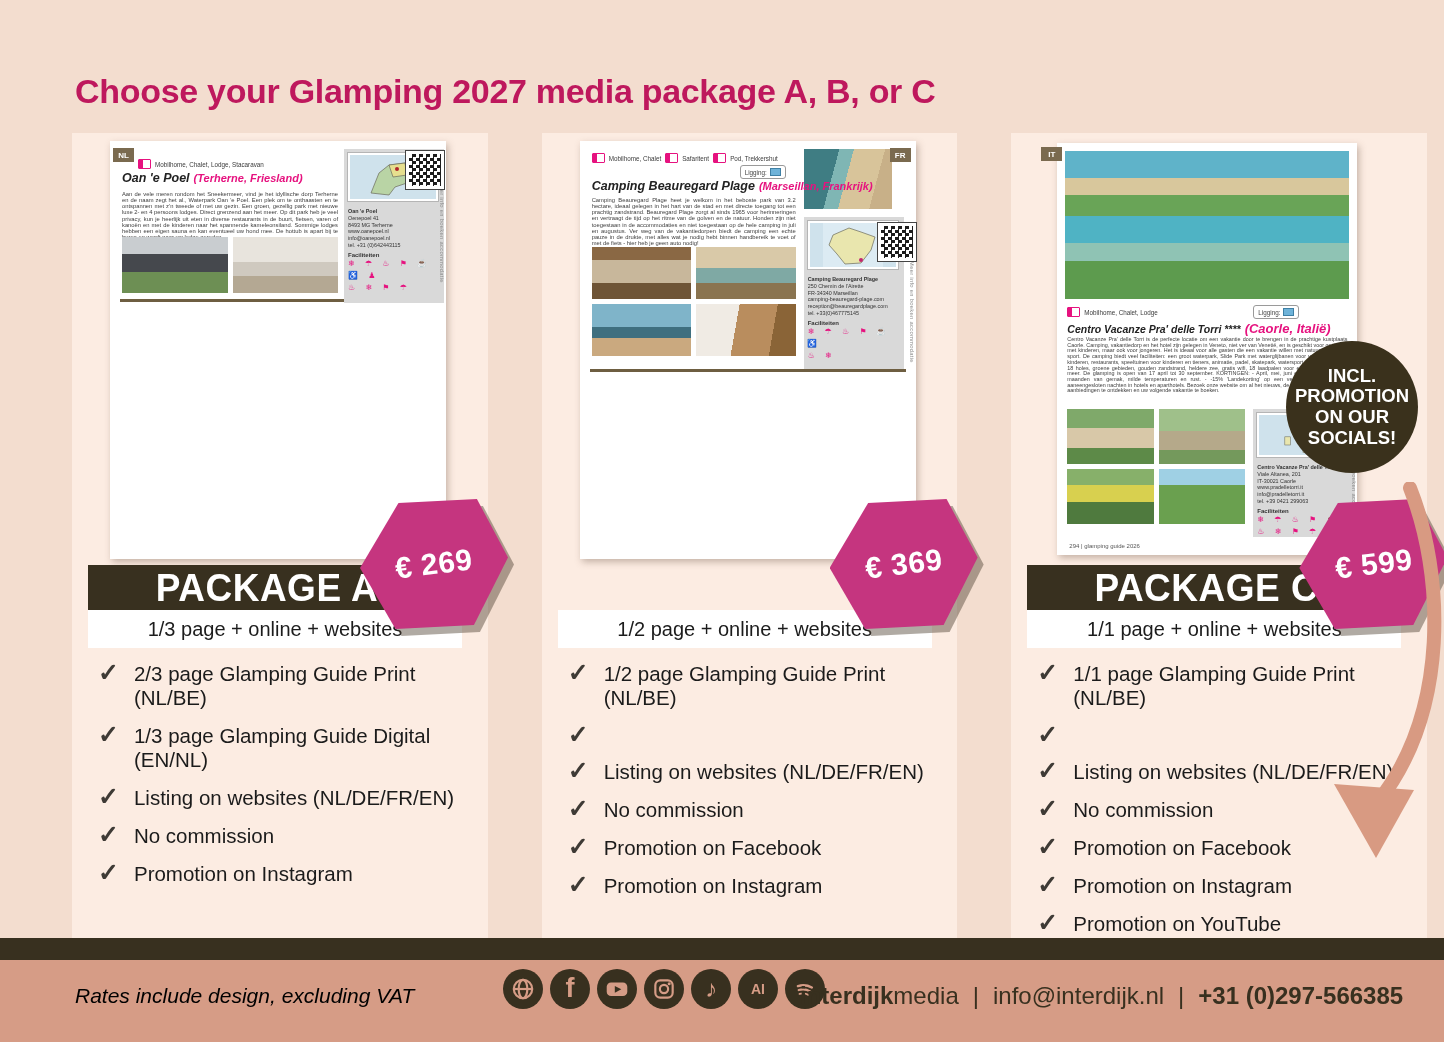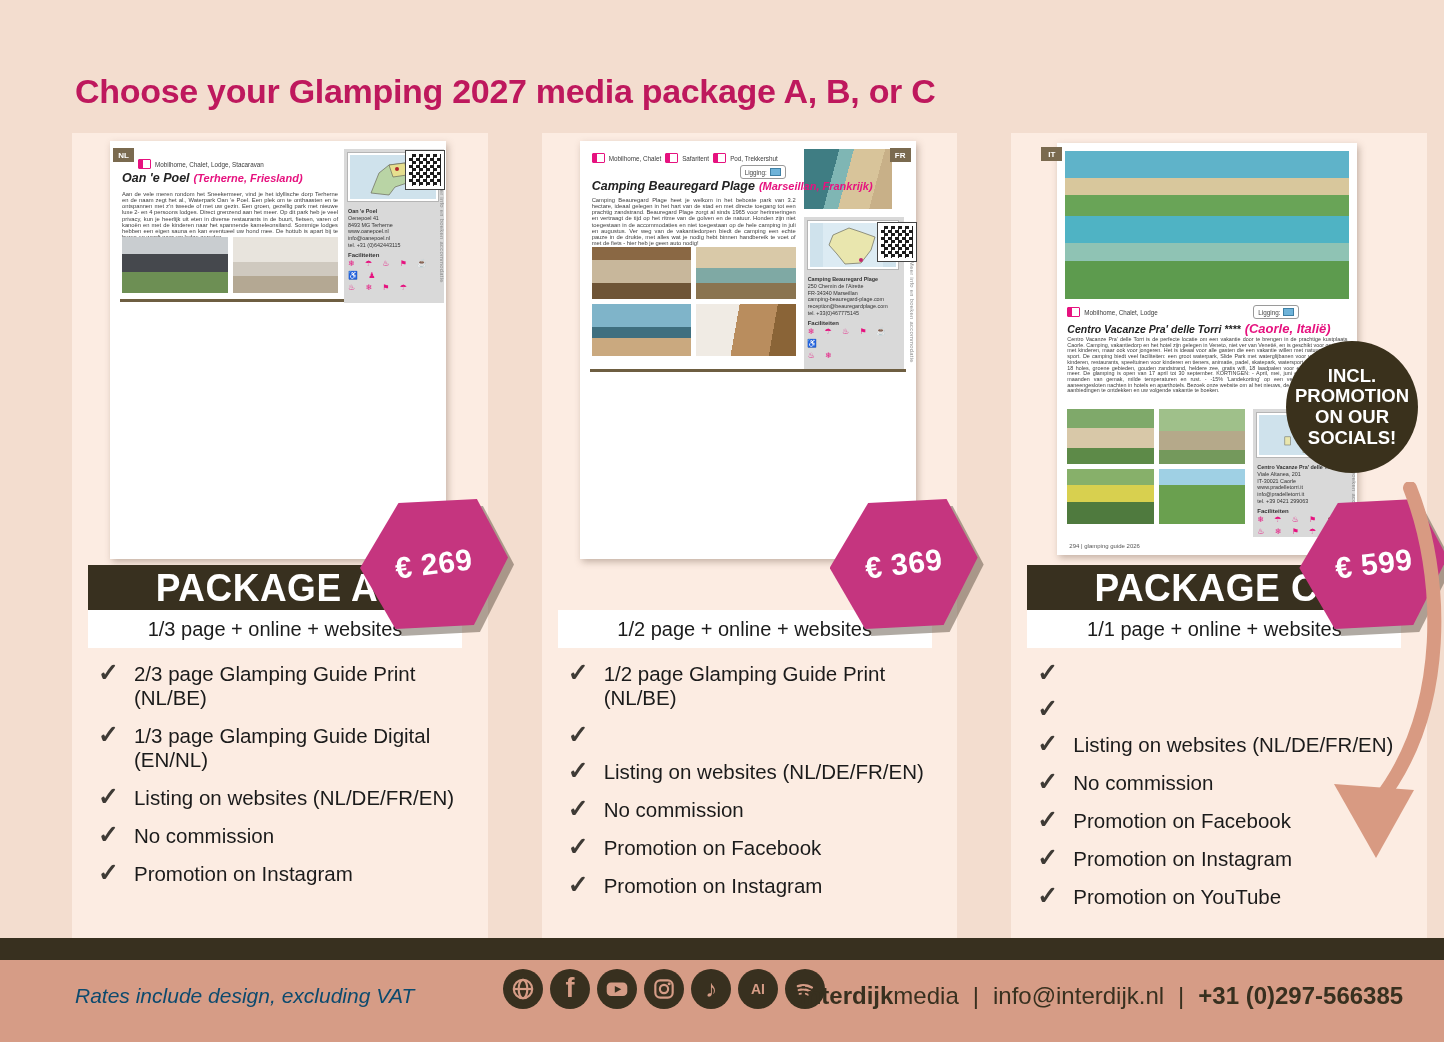--- a/index.html
+++ b/index.html
@@ -63,21 +63,21 @@
   .feat{display:flex;align-items:baseline;gap:15px;font-size:20.5px;color:#1b1b1b;}
   .check{color:#3e3a35;font-weight:700;font-size:25px;line-height:.9;flex:none;}
 
   
   .badge{position:absolute;left:1286px;top:341px;width:132px;height:132px;border-radius:50%;background:#3a311c;color:#fff;display:flex;align-items:center;justify-content:center;text-align:center;font-weight:700;font-size:18.5px;line-height:1.12;white-space:pre-line;z-index:6;}
   .arrow{position:absolute;left:1292px;top:482px;width:152px;height:380px;z-index:5;pointer-events:none;}
 
   
   .strip{position:absolute;left:0;top:938px;width:1444px;height:22px;background:#38301f;}
   .footer{position:absolute;left:0;top:960px;width:1444px;height:82px;background:#d69c86;}
-  .rates{position:absolute;left:75px;top:24px;font-style:italic;font-size:21px;color:#0c4a6e;}
+  .rates{position:absolute;left:75px;top:24px;font-style:italic;font-size:21px;color:#000000;}
   .socials{position:absolute;left:503px;top:9px;display:flex;gap:7px;}
   .soc{width:40px;height:40px;border-radius:50%;background:#38301f;display:flex;align-items:center;justify-content:center;color:#d69c86;font-weight:700;}
   .soc svg{width:26px;height:26px;display:block;}
   .soc .fb{font-size:27px;transform:translateY(-1px);}
   .soc .tk{font-size:24px;}
   .soc .ai{font-size:14px;letter-spacing:0;}
   .contactline{position:absolute;left:800px;top:22px;font-size:24px;color:#38301f;display:flex;gap:14px;align-items:baseline;white-space:nowrap;}
   .contactline .b{font-weight:700;}
 </style>
 </head>
@@ -297,20 +297,21 @@
       <div class="subbar">1/1 page + online + websites</div>
       <div class="hex">
           <div class="hex-shape">
             <span>€ 599</span>
           </div>
         </div>
 
       <div class="features">
         <div class="feat">
             <span class="check">✓</span>
+            <span>1/1 page Glamping Guide Print (NL/BE)</span>
           </div>
         <div class="feat">
             <span class="check">✓</span>
           </div>
         <div class="feat">
             <span class="check">✓</span>
             <span>Listing on websites (NL/DE/FR/EN)</span>
           </div>
         <div class="feat">
             <span class="check">✓</span>

